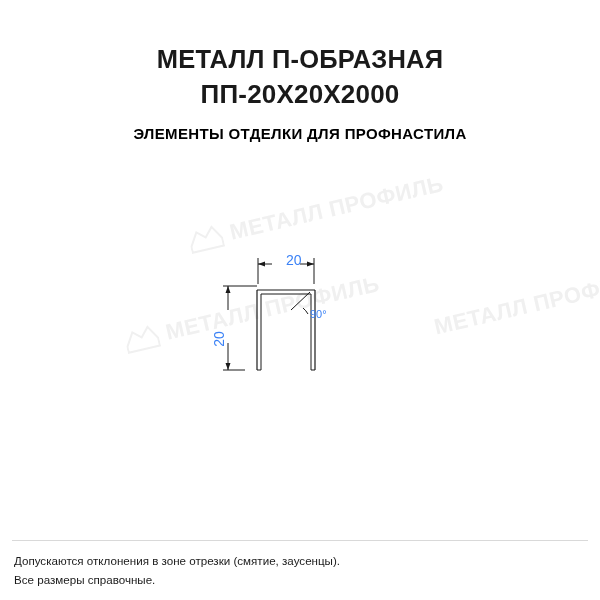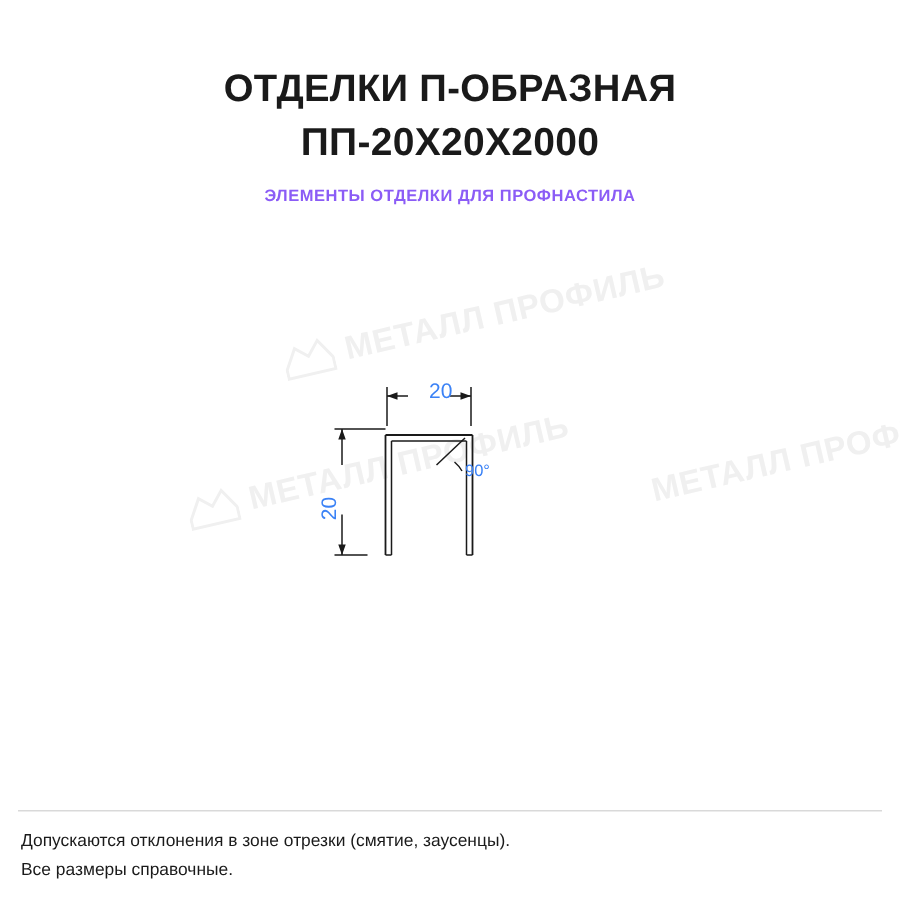--- a/index.html
+++ b/index.html
@@ -38,25 +38,25 @@
   }
   .title-2 {
     font-size: 26px;
     font-weight: bold;
     letter-spacing: 0.2px;
     line-height: 1.22;
     margin-top: 4px;
     white-space: nowrap;
   }
   .subtitle {
-    font-size: 11px;
+    font-size: 15px;
     font-weight: bold;
     letter-spacing: 0.35px;
     margin-top: 14px;
-    color: #8b5cf6;
+    color: #000000;
     white-space: nowrap;
   }
 
   
   .wm {
     position: absolute;
     color: #f0f0f0;
     font-size: 22px;
     font-weight: bold;
     letter-spacing: 0.5px;
@@ -129,21 +129,21 @@
     line-height: 1.62;
     color: #1a1a1a;
   }
 </style>
 </head>
 <body>
 
 <div class="page">
 
   <div class="header">
-    <div class="title-1">ОТДЕЛКИ П-ОБРАЗНАЯ</div>
+    <div class="title-1">МЕТАЛЛ П-ОБРАЗНАЯ</div>
     <div class="title-2">ПП-20Х20Х2000</div>
     <div class="subtitle">ЭЛЕМЕНТЫ ОТДЕЛКИ ДЛЯ ПРОФНАСТИЛА</div>
   </div>
 
   <div class="wm wm-1">
     <span class="wm-mark">
       <svg width="34" height="26" viewBox="0 0 34 26" xmlns="http://www.w3.org/2000/svg">
         <path d="M1 18 L9 5 L17 12 L25 3 L33 16 L33 24 L1 24 Z" fill="none" stroke="#f0f0f0" stroke-width="2"></path>
       </svg>
     </span>

